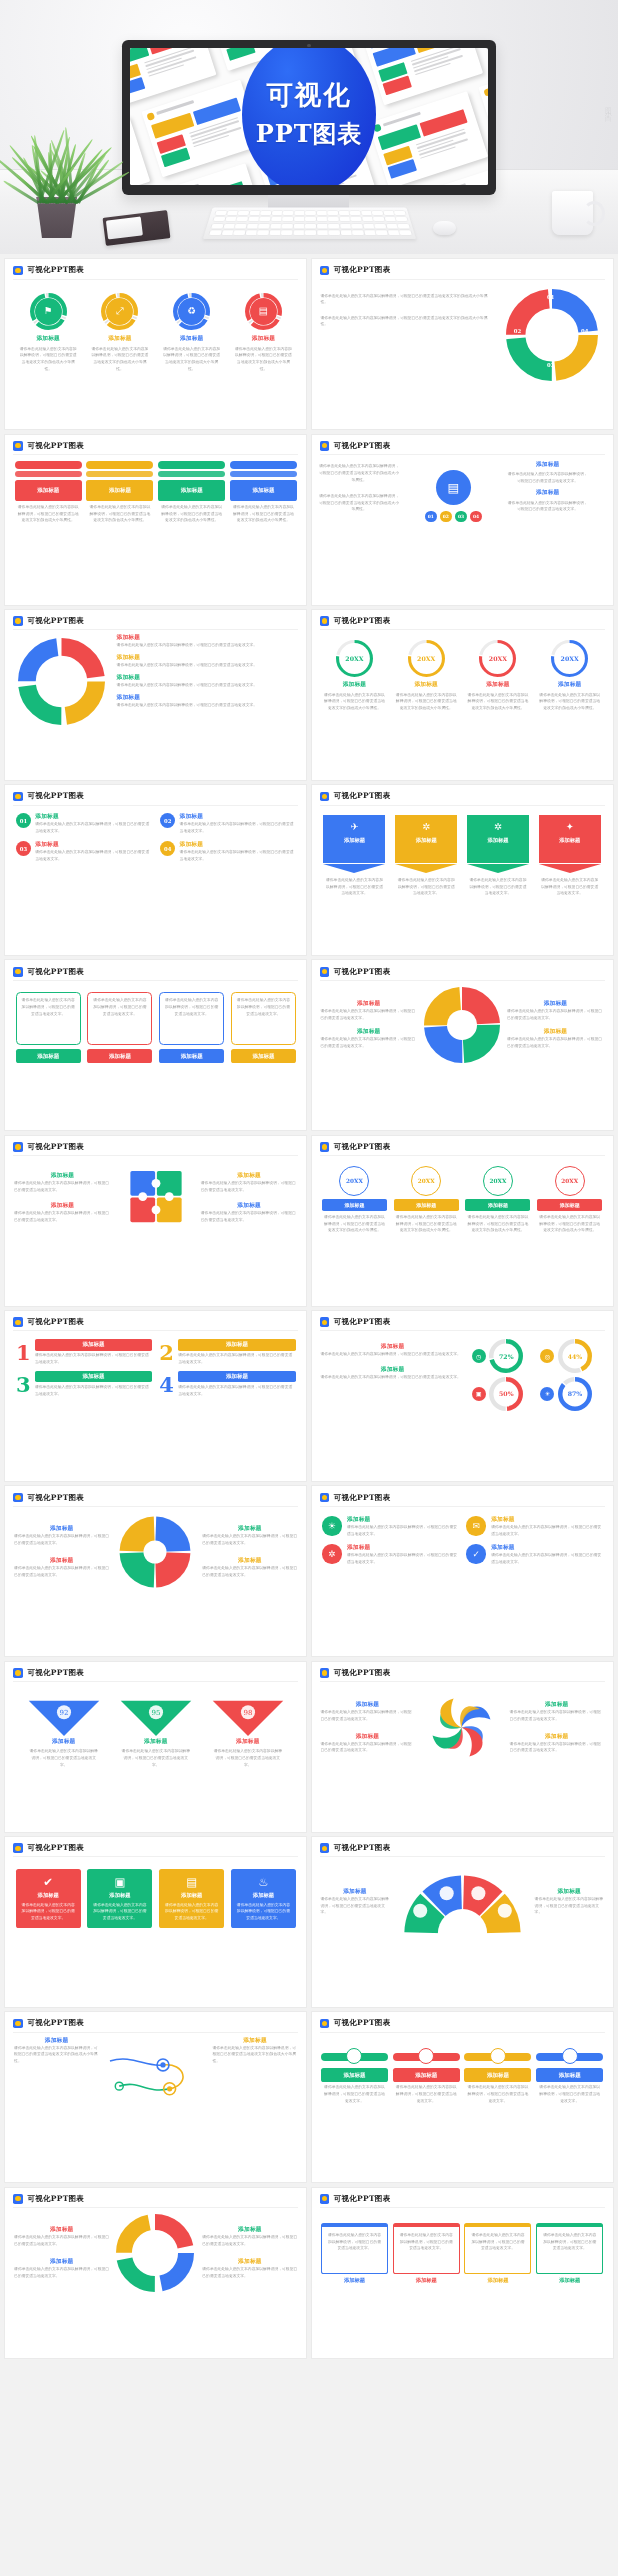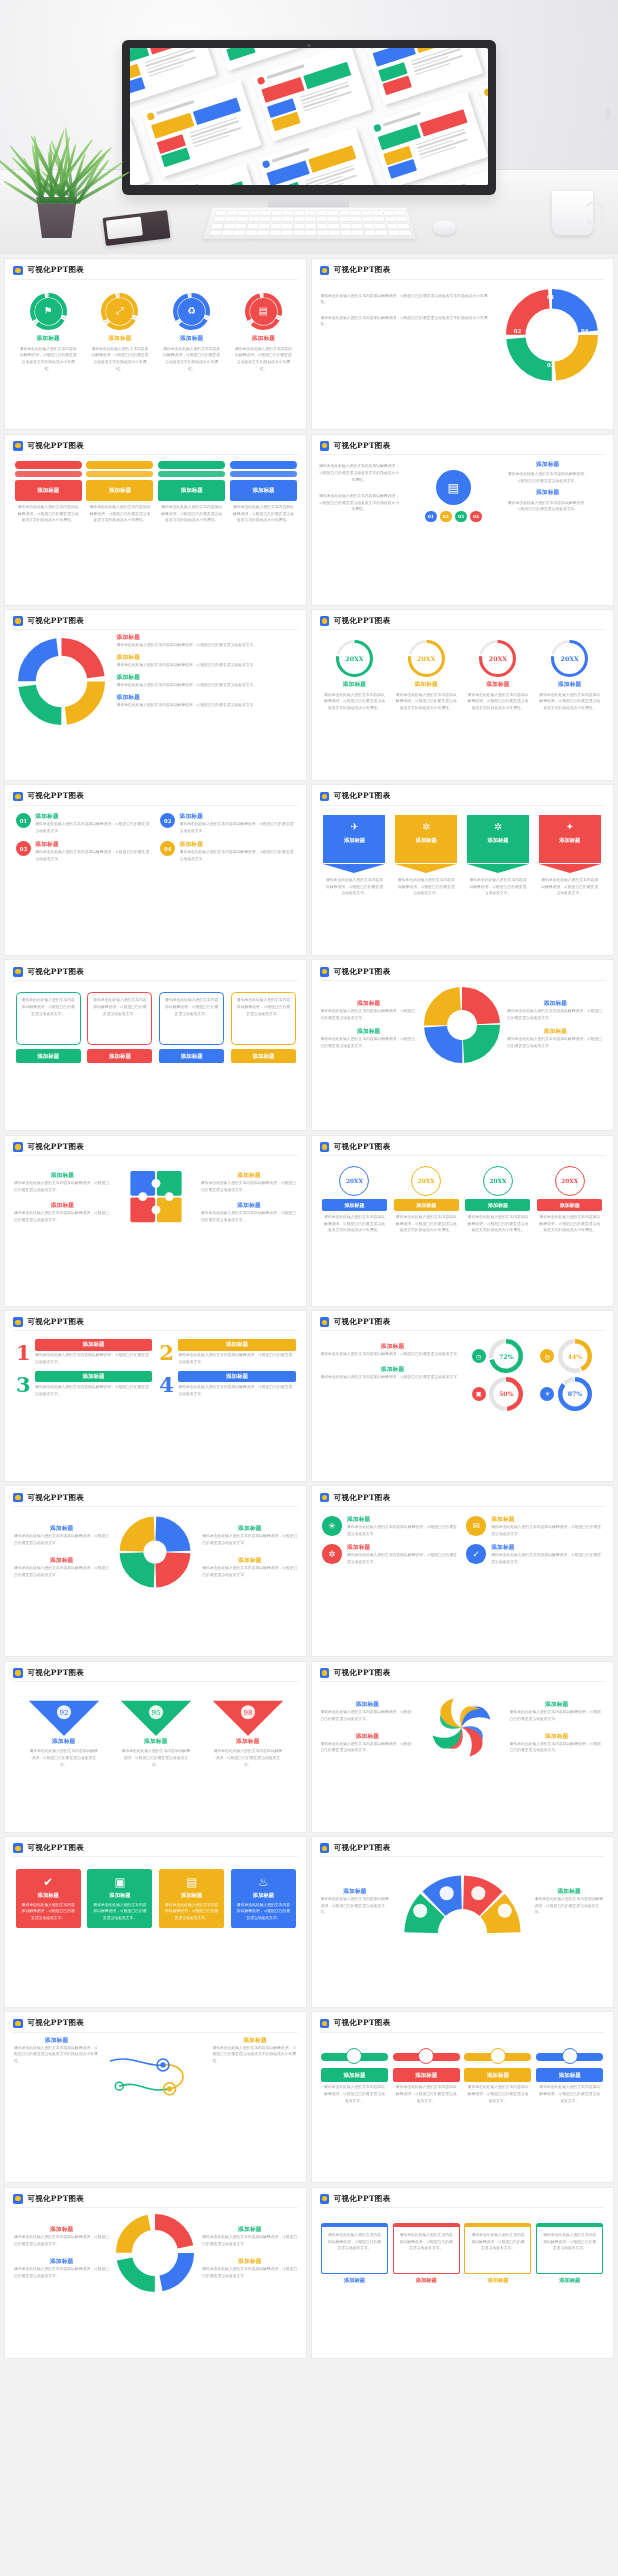--- a/index.html
+++ b/index.html
@@ -229,20 +229,24 @@
             </div>
             <div class="cc" style="left:413px;top:118px;width:104px;height:69px;">
               <i style="left:4.4px;top:4.4px;width:6.2px;height:6.2px;border-radius:50%;background:#f0b31c"></i>
               <i style="left:5.3px;top:16px;width:41px;height:14px;background:#f0b31c"></i>
             </div>
             <div class="cc" style="left:318px;top:200px;width:104px;height:69px;">
               <i style="left:14px;top:5.3px;width:39px;height:2.6px;background:#cfcfd2"></i>
               <i style="left:49px;top:16px;width:46px;height:14px;background:#3a78f2"></i>
             </div>
           </div>
+        <div class="ball">
+          <div class="t1">可视化</div>
+          <div class="t2">PPT图表</div>
+        </div>
       </div>
     </div>
     <div class="neck"></div>
     <div class="foot"></div>
 
     <div class="plant">
       <div class="pot"></div>
       <div id="blades">
           <div class="blade" style="left:21px;height:41px;transform:rotate(-57.8deg);opacity:0.75"></div>
           <div class="blade" style="left:31px;height:73px;transform:rotate(-49.35117409115262deg);opacity:0.81"></div>

